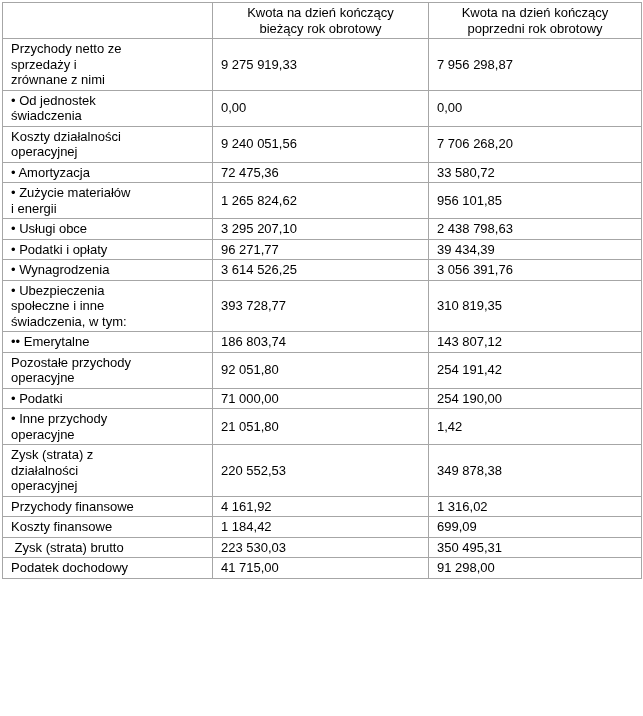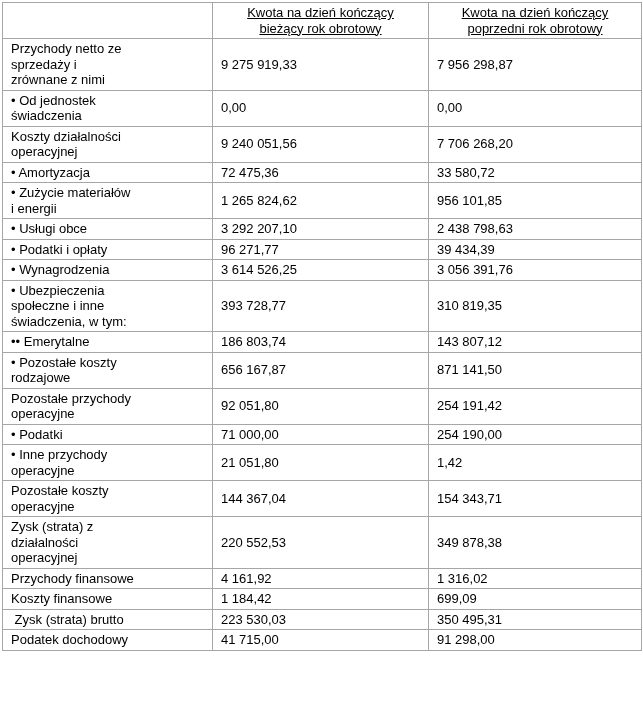--- a/index.html
+++ b/index.html
@@ -29,21 +29,20 @@
     line-height: 15.5px;
     color: #000000;
     vertical-align: middle;
     white-space: pre-line;
     overflow: hidden;
   }
   table.fin-table th {
     font-weight: normal;
     text-align: center;
     padding: 2px 4px;
-    text-decoration: underline;
   }
   table.fin-table td {
     text-align: left;
     padding: 2px 6px 2px 8px;
   }
 </style>
 </head>
 <body>
 
 <div class="page">
@@ -93,21 +92,21 @@
 
   <tr>
     <td class="label-cell">• Zużycie materiałów
 i energii</td>
     <td class="value-cell">1 265 824,62</td>
     <td class="value-cell">956 101,85</td>
   </tr>
 
   <tr>
     <td class="label-cell">• Usługi obce</td>
-    <td class="value-cell">3 292 207,10</td>
+    <td class="value-cell">3 295 207,10</td>
     <td class="value-cell">2 438 798,63</td>
   </tr>
 
   <tr>
     <td class="label-cell">• Podatki i opłaty</td>
     <td class="value-cell">96 271,77</td>
     <td class="value-cell">39 434,39</td>
   </tr>
 
   <tr>
@@ -123,26 +122,20 @@
     <td class="value-cell">393 728,77</td>
     <td class="value-cell">310 819,35</td>
   </tr>
 
   <tr>
     <td class="label-cell">•• Emerytalne</td>
     <td class="value-cell">186 803,74</td>
     <td class="value-cell">143 807,12</td>
   </tr>
 
-  <tr>
-    <td class="label-cell">• Pozostałe koszty
-rodzajowe</td>
-    <td class="value-cell">656 167,87</td>
-    <td class="value-cell">871 141,50</td>
-  </tr>
 
 
   <tr>
     <td class="label-cell">Pozostałe przychody
 operacyjne</td>
     <td class="value-cell">92 051,80</td>
     <td class="value-cell">254 191,42</td>
   </tr>
 
   <tr>
@@ -151,26 +144,20 @@
     <td class="value-cell">254 190,00</td>
   </tr>
 
   <tr>
     <td class="label-cell">• Inne przychody
 operacyjne</td>
     <td class="value-cell">21 051,80</td>
     <td class="value-cell">1,42</td>
   </tr>
 
-  <tr>
-    <td class="label-cell">Pozostałe koszty
-operacyjne</td>
-    <td class="value-cell">144 367,04</td>
-    <td class="value-cell">154 343,71</td>
-  </tr>
 
 
   <tr>
     <td class="label-cell">Zysk (strata) z
 działalności
 operacyjnej</td>
     <td class="value-cell">220 552,53</td>
     <td class="value-cell">349 878,38</td>
   </tr>
 

